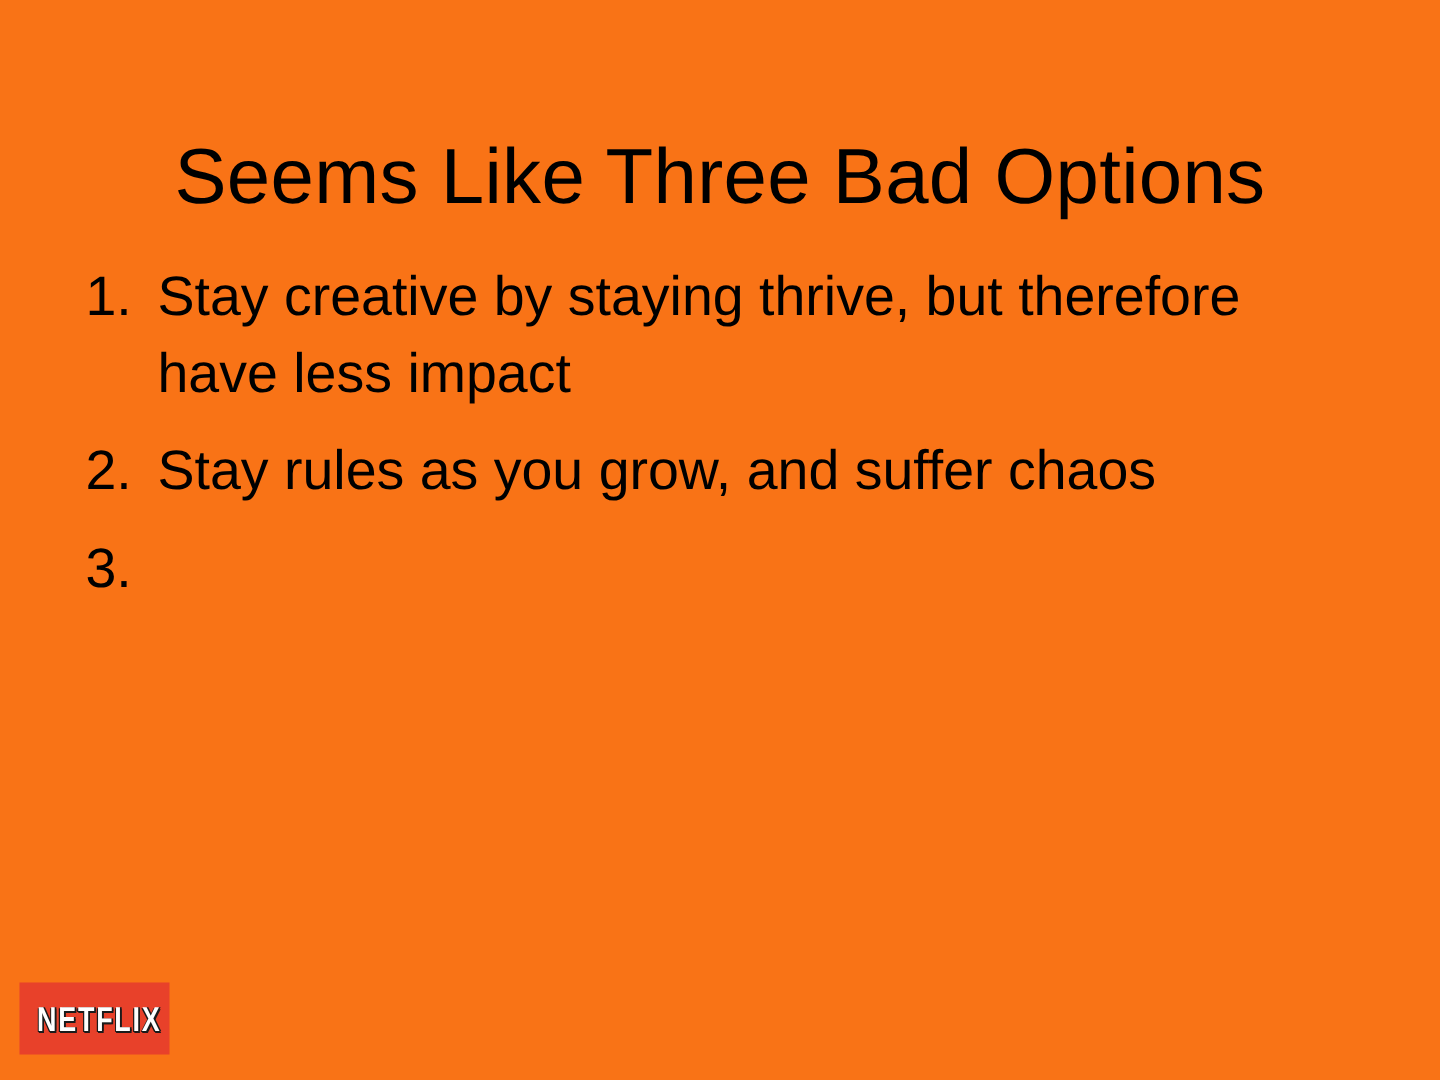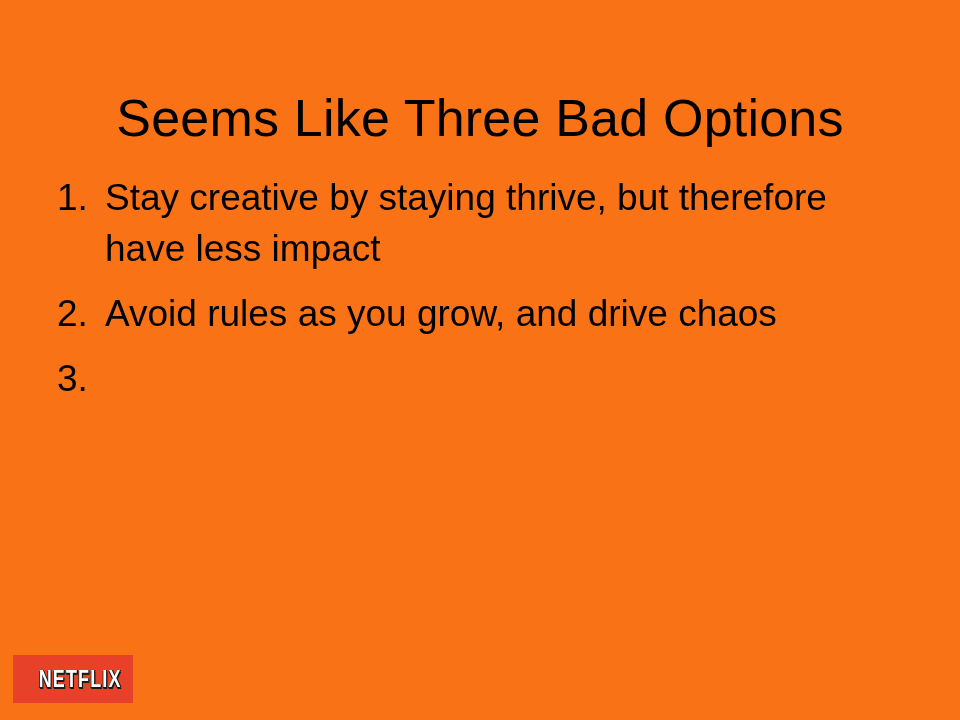--- a/index.html
+++ b/index.html
@@ -73,26 +73,26 @@
     font-weight: 400;
     color: #000000;
     max-width: 762px;
   }
 
   
   #netflix-logo {
     position: absolute;
     left: 13px;
     top: 655px;
-    width: 120px;
+    width: 100px;
     height: 48px;
     background: #e8412a;
     display: flex;
     align-items: center;
-    justify-content: flex-end;
+    justify-content: flex-start;
     overflow: hidden;
   }
   #netflix-wordmark {
     font-family: "Liberation Sans Narrow", "Liberation Sans", sans-serif;
     font-size: 23px;
     font-weight: 700;
     color: #ffffff;
     letter-spacing: 1.5px;
     line-height: 1;
     transform: scaleX(0.78);
@@ -114,21 +114,21 @@
 
   <ol id="body-list">
 
     <li class="list-item">
       <span class="item-number">1.</span>
       <span class="item-text">Stay creative by staying thrive, but therefore have less impact</span>
     </li>
 
     <li class="list-item">
       <span class="item-number">2.</span>
-      <span class="item-text">Avoid rules as you grow, and drive chaos</span>
+      <span class="item-text">Stay rules as you grow, and suffer chaos</span>
     </li>
 
     <li class="list-item">
       <span class="item-number">3.</span>
     </li>
 
   </ol>
 
   <div id="netflix-logo">
     <span id="netflix-wordmark">NETFLIX</span>

